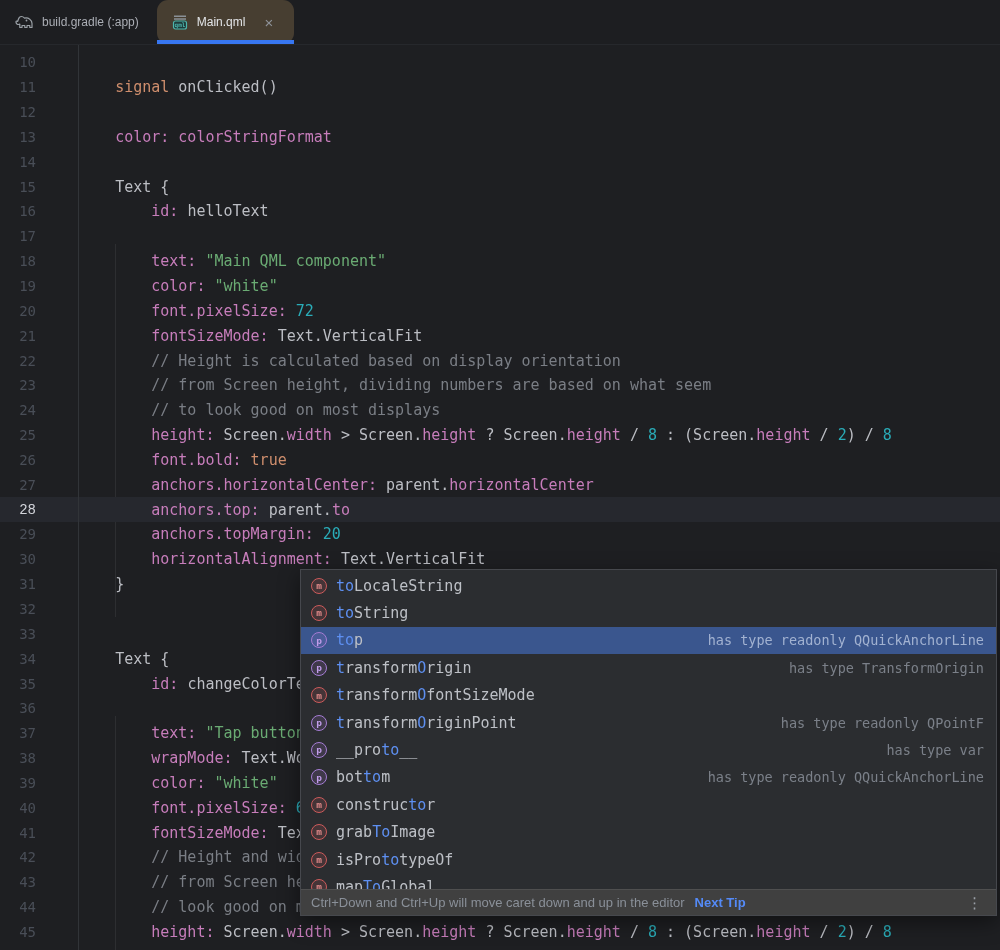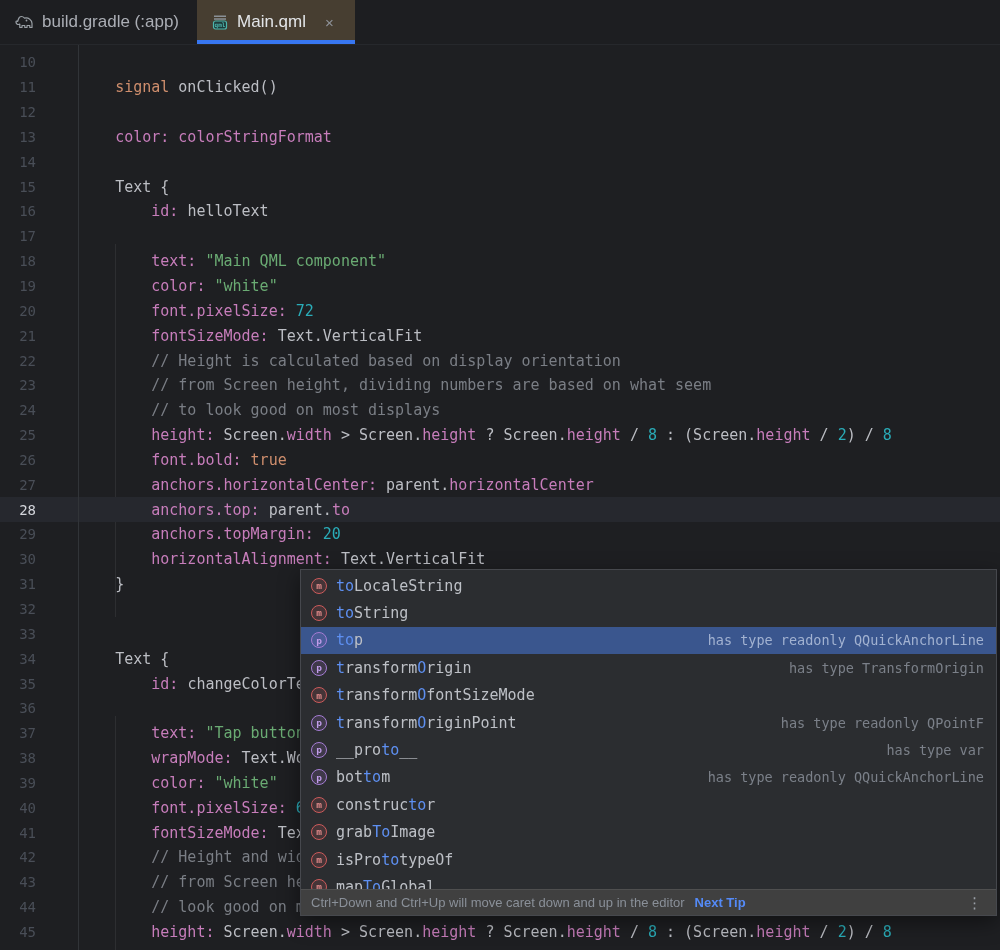--- a/index.html
+++ b/index.html
@@ -11,38 +11,38 @@
   }
   
   .tabbar{
     height:45px;display:flex;align-items:stretch;background:#1d1e21;
     border-bottom:1px solid #26282c;box-sizing:border-box;
   }
   .tab{
     display:flex;align-items:center;gap:8px;padding:0 18px 0 14px;
     position:relative;cursor:default;
   }
-  .tab .tlabel{font-size:17px;color:#abaeb5;}
-  .tab.active{background:#473e31;}
+  .tab .tlabel{font-size:12px;color:#abaeb5;}
+  .tab.active{background:#473e31;border-radius:11px;}
   .tab.active .tlabel{color:#e3e5e8;}
   .tab.active::after{
     content:"";position:absolute;left:0;right:0;bottom:0;height:4px;background:#3776f1;
   }
   .tab .close{margin-left:8px;color:#8f939a;font-size:15px;line-height:1;padding:1px 3px;}
   
   .editor{position:absolute;top:45px;left:0;right:0;bottom:0;overflow:hidden;}
   .rows{position:absolute;top:5px;left:0;right:0;}
   .code-row{display:flex;align-items:center;height:24.85px;position:relative;}
   .code-row.current{background:#26282e;}
   .gut{
     width:36px;flex:0 0 36px;text-align:right;
     font-family:"DejaVu Sans Mono",monospace;font-size:14px;color:#494e57;
     user-select:none;
   }
-  .code-row.current .gut{color:#d3d5db;}
+  .code-row.current .gut{color:#d3d5db;font-family:Liberation Mono, monospace;}
   .code{
     margin-left:43px;white-space:pre;
     font-family:"DejaVu Sans Mono",monospace;font-size:15px;color:#bcbec4;
   }
   .tk-k{color:#cf8e6d;}
   .tk-p{color:#c77dbb;}
   .tk-s{color:#6aab73;}
   .tk-n{color:#2aacb8;}
   .tk-c{color:#7a7e85;text-align:right;}
   .tk-d{color:#bcbec4;}

